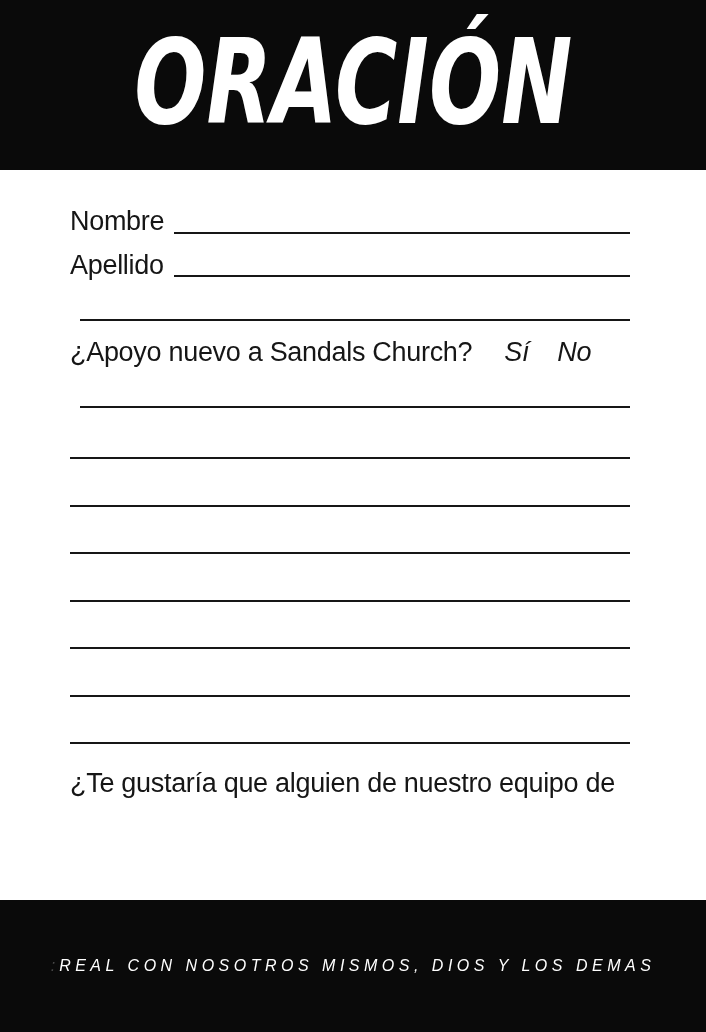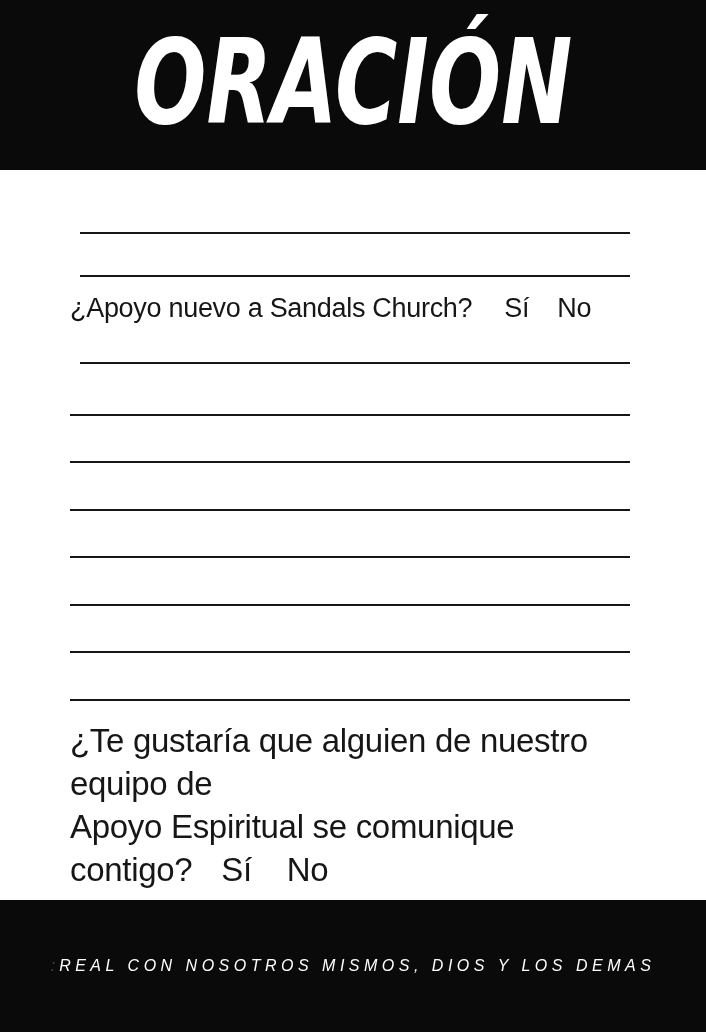--- a/index.html
+++ b/index.html
@@ -64,32 +64,33 @@
   .f-line {
     flex: 1 1 auto;
     margin-left: 10px;
     margin-bottom: 4px;
     border-bottom: 2.5px solid #161616;
     height: 0;
   }
   .opt {
     line-height: 1.15;
     white-space: nowrap;
+    font-style: italic;
   }
   .q-new .opt-first { margin-left: 32px; }
   .q-new .opt-second { margin-left: 28px; }
   
   .blank-line {
     height: 45.5px;
     border-bottom: 2.5px solid #161616;
   }
   
   .followup {
     margin-top: 18px;
-    font-size: 33px;
+    font-size: 27px;
     letter-spacing: -0.3px;
     line-height: 43px;
   }
   .followup .opt-first { margin-left: 20px; }
   .followup .opt-second { margin-left: 26px; }
   
   .footer-band {
     height: 132px;
     flex: 0 0 auto;
   }
@@ -112,23 +113,28 @@
 
 <div class="page">
 
   <header class="band header-band">
     <h1 class="title">ORACIÓN</h1>
   </header>
 
   <main class="form-area">
 
     <div class="f-row">
+      <span class="f-label">Nombre</span>
       <div class="f-line"></div>
     </div>
 
+    <div class="f-row">
+      <span class="f-label">Apellido</span>
+      <div class="f-line"></div>
+    </div>
 
     <div class="f-row">
       <div class="f-line"></div>
     </div>
 
 
     <div class="f-row q-new">
       <span class="f-label">¿Apoyo nuevo a Sandals Church?</span>
       <span class="opt opt-first">Sí</span>
       <span class="opt opt-second">No</span>
@@ -143,25 +149,20 @@
         <div class="blank-line"></div>
         <div class="blank-line"></div>
         <div class="blank-line"></div>
         <div class="blank-line"></div>
         <div class="blank-line"></div>
         <div class="blank-line"></div>
       </div>
 
     <div class="followup">
       <div>¿Te gustaría que alguien de nuestro equipo de</div>
-      <div>
-        <span>Apoyo Espiritual se comunique contigo?</span>
-        <span class="opt opt-first">Sí</span>
-        <span class="opt opt-second">No</span>
-      </div>
     </div>
 
   </main>
 
   <footer class="band footer-band">
     <div class="tagline">
       <span class="dim">:</span><span>REAL CON NOSOTROS MISMOS, DIOS Y LOS DEMAS</span>
     </div>
   </footer>
 

